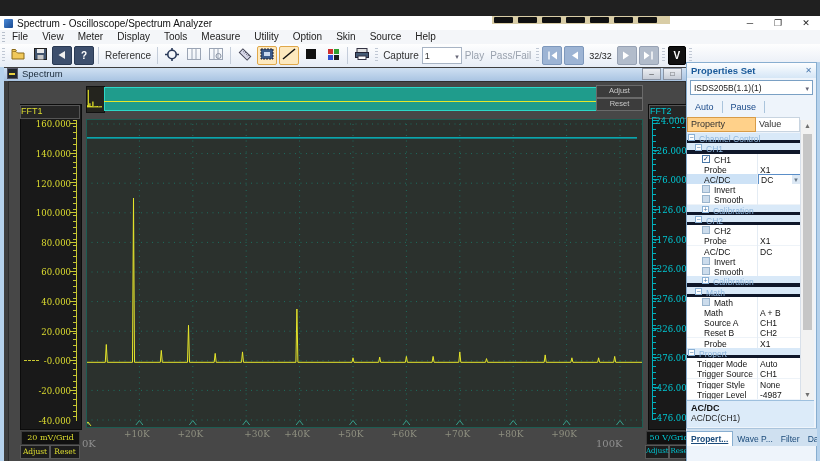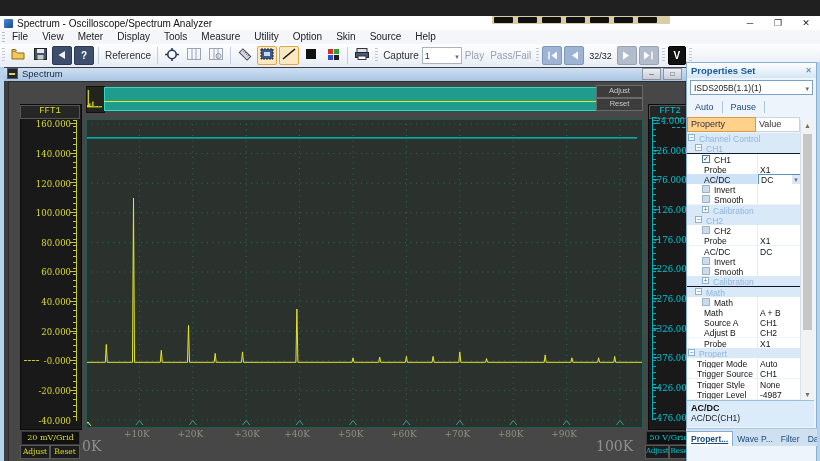--- a/index.html
+++ b/index.html
@@ -56,54 +56,54 @@
   #child-content{left:8px;top:65px;width:678px;height:384px;background:#474747;
     border:1px solid #2e2e2e;box-sizing:border-box;}
   
   #thumb-box{left:86px;top:70px;width:17px;height:25px;background:#24241e;border:1px solid #111;}
   #range-bar{left:104px;top:71px;width:491px;height:22px;background:#1f9c8c;
     border:1px solid #2cd8c8;}
   #range-line{left:104px;top:85px;width:493px;height:1px;background:#e6e62a;}
   .mini-btn{background:#3c3c3c;border:1px solid #6a6a6a;color:#c8c8c8;font-size:7.5px;
     text-align:center;line-height:10px;}
   
-  .axis-hdr{background:#262626;border:1px solid #555;font-family:Liberation Mono, monospace;
-    font-size:9px;text-align:center;line-height:11px;}
+  .axis-hdr{background:#262626;border:1px solid #555;font-family:Liberation Sans, sans-serif;
+    font-size:9px;text-align:left;line-height:11px;}
   .axis-panel{background:#191919;border:1px solid #0c0c0c;}
   .axis-label{position:absolute;font-family:"DejaVu Serif",serif;font-size:8.5px;text-align:right;}
   .scale-box{background:#101010;border:1px solid #3a3a3a;font-size:8px;text-align:center;line-height:11px;
     font-family:"DejaVu Serif",serif;}
   .axis-btn{background:#1c1c1c;border:1px solid #585858;font-size:7.5px;text-align:center;line-height:11px;
     font-family:"DejaVu Serif",serif;}
   .yel{color:#dede30;}
   .cya{color:#00c8d4;}
   
   .xlab{position:absolute;font-family:"DejaVu Serif",serif;font-size:9px;color:#8f9080;text-align:center;width:34px;}
-  .xend{position:absolute;font-family:"DejaVu Serif",serif;font-size:14px;color:#909090;}
+  .xend{position:absolute;font-family:"DejaVu Serif",serif;font-size:10px;color:#909090;}
   
   #props{left:686px;top:46px;width:131px;height:404px;background:#eef4fb;border:1px solid #88aed0;box-sizing:border-box;}
   #props-title{left:687px;top:47px;width:129px;height:15px;
     background:linear-gradient(#fdfeff,#d5e6f6);display:flex;align-items:center;
     font-size:9.5px;font-weight:bold;color:#1a5a9a;padding-left:4px;box-sizing:border-box;}
   #props-close{position:absolute;right:4px;color:#4a7ab0;font-size:8px;font-weight:normal;}
   #device-combo{left:690px;top:64px;width:123px;height:15px;background:#fff;border:1px solid #7aa0c4;
     display:flex;align-items:center;justify-content:space-between;font-size:8.5px;color:#222;
     padding:0 3px;box-sizing:border-box;}
   #autopause{left:687px;top:82px;width:129px;height:18px;display:flex;align-items:center;
     font-size:9px;color:#1a4a8a;}
   #autopause .apbtn{padding:1px 8px;}
   #autopause .vsep{width:1px;height:12px;background:#aac4dc;}
   #prop-hdr{left:687px;top:101px;width:113px;height:15px;display:flex;font-size:9px;}
   #prop-hdr .h1{width:69px;background:linear-gradient(#ffe2ae,#ffc althou870);background:#ffd18a;
     border:1px solid #d89c48;box-sizing:border-box;color:#333;padding:1px 0 0 3px;}
   #prop-hdr .h2{width:44px;background:#fff;border:1px solid #c8d4e0;border-left:none;box-sizing:border-box;color:#333;padding:1px 0 0 3px;}
   #tree{left:687px;top:117px;width:113px;height:266px;background:#fff;overflow:hidden;}
   .trow{position:absolute;left:0;width:113px;height:11px;font-size:8.5px;color:#111;
     border-bottom:1px solid #eef3f8;box-sizing:border-box;background:#fff;}
-  .trow.group{background:#d9e9f8;color:#8fb6dc;border-bottom:1px solid #0f172a;}
+  .trow.group{background:#d9e9f8;color:#8fb6dc;border-bottom:4px solid #0f172a;}
   .tog{position:absolute;top:1px;width:7px;height:7px;background:#fff;border:1px solid #8ab0d4;
     font-size:7px;line-height:6px;text-align:center;color:#4a78a8;box-sizing:border-box;}
   .cbx{position:absolute;top:1px;width:8px;height:8px;box-sizing:border-box;}
   .cbx.on{background:#fff;border:1px solid #4a78a8;color:#1a3a6a;font-size:7px;line-height:6px;text-align:center;}
   .cbx.off{background:#ccdcec;border:1px solid #9ab4cc;}
   .tlab{position:absolute;top:1px;white-space:nowrap;}
   .tval{position:absolute;left:73px;top:1px;white-space:nowrap;}
   .colsep{position:absolute;left:70px;top:0;width:1px;height:11px;background:#e4ecf4;}
   .trow.selrow .selbg{position:absolute;left:0;top:0;width:70px;height:11px;background:#cde2f6;}
   .valcombo{position:absolute;left:71px;top:0;width:41px;height:10px;border:1px solid #5a8ec8;background:#fff;}
@@ -412,21 +412,21 @@
         <path d="M530.5 306 l3.5 -4.5 l3.5 4.5" fill="none" stroke="#35a08c" stroke-width="1"></path>
         <path d="M-1 307 l3 -4 l3 4" fill="none" stroke="#d8d828" stroke-width="1"></path>
         <line x1="0" y1="18.8" x2="551" y2="18.8" stroke="#00ccd8" stroke-width="1.2"></line>
         <path d="M0 243.3 L19.3 243.3 L20.3 225.5 L21.3 243.3 L46.5 243.3 L47.5 79.0 L48.5 243.3 L74.3 243.3 L75.3 231.4 L76.3 243.3 L101.5 243.3 L102.5 206.3 L103.5 243.3 L128.2 243.3 L129.2 234.4 L130.2 243.3 L155.5 243.3 L156.5 232.9 L157.5 243.3 L209.9 243.3 L210.9 190.0 L211.9 243.3 L266.0 243.3 L267.0 238.8 L268.0 243.3 L292.7 243.3 L293.7 238.1 L294.7 243.3 L319.4 243.3 L320.4 237.4 L321.4 243.3 L346.1 243.3 L347.1 237.4 L348.1 243.3 L372.8 243.3 L373.8 232.9 L374.8 243.3 L399.5 243.3 L400.5 239.6 L401.5 243.3 L458.2 243.3 L459.2 235.9 L460.2 243.3 L484.9 243.3 L485.9 238.8 L486.9 243.3 L511.6 243.3 L512.6 238.8 L513.6 243.3 L527.7 243.3 L528.7 237.4 L529.7 243.3 L557 243.3" fill="none" stroke="#e6e62a" stroke-width="1"></path>
         <rect x="0.5" y="0.5" width="556" height="308" fill="none" stroke="#1d5c52"></rect>
       </svg>
   </div>
   <div id="x-labels">
       <div class="xlab" style="left: 119.9px; top: 413px;">+10K</div>
       <div class="xlab" style="left: 173.3px; top: 413px;">+20K</div>
-      <div class="xlab" style="left: 226px; top: 413px; text-align: right;">+30K</div>
+      <div class="xlab" style="left: 240px; top: 413px;">+30K</div>
       <div class="xlab" style="left: 280.1px; top: 413px;">+40K</div>
       <div class="xlab" style="left: 333.5px; top: 413px;">+50K</div>
       <div class="xlab" style="left: 386.9px; top: 413px;">+60K</div>
       <div class="xlab" style="left: 440.3px; top: 413px;">+70K</div>
       <div class="xlab" style="left: 493.7px; top: 413px;">+80K</div>
       <div class="xlab" style="left: 547.1px; top: 413px;">+90K</div>
     </div>
   <div class="abs xend" style="left:82px;top:422px">0K</div>
   <div class="abs xend" style="left:596px;top:422px">100K</div>
 
@@ -538,21 +538,21 @@
         <span class="tlab" style="left: 17px;">Math</span>
         <span class="tval">A + B</span>
       </div>
       <div class="trow" style="top: 184.1px;">
         <span class="colsep"></span>
         <span class="tlab" style="left: 17px;">Source A</span>
         <span class="tval">CH1</span>
       </div>
       <div class="trow" style="top: 194.4px;">
         <span class="colsep"></span>
-        <span class="tlab" style="left: 17px;">Adjust B</span>
+        <span class="tlab" style="left: 17px;">Reset B</span>
         <span class="tval">CH2</span>
       </div>
       <div class="trow" style="top: 204.6px;">
         <span class="colsep"></span>
         <span class="tlab" style="left: 17px;">Probe</span>
         <span class="tval">X1</span>
       </div>
       <div class="trow group" style="top: 214.8px;">
         <span class="tog" style="left: 1px;">−</span>
         <span class="tlab" style="left: 12px;">Propert</span>

